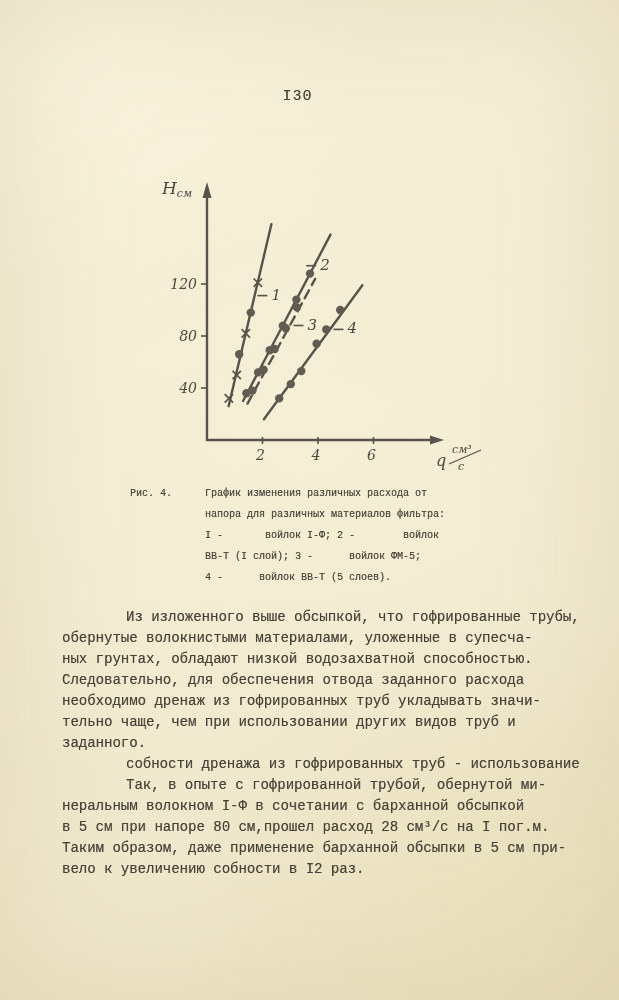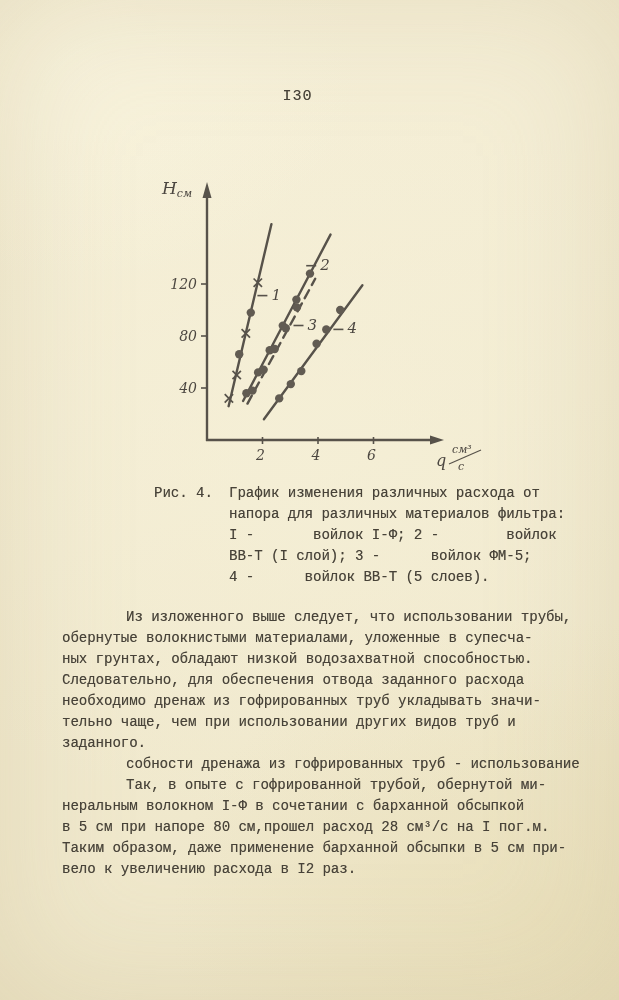--- a/index.html
+++ b/index.html
@@ -14,23 +14,22 @@
       linear-gradient(163deg,#f6f0d9 0%,#f2ebd1 48%,#ede5c7 100%);
     box-shadow:inset 0 0 130px rgba(195,180,135,.30);
   }
   .page-number{
     position:absolute;top:88px;left:0;width:100%;text-align:center;
     font-size:15px;letter-spacing:1px;transform:translateX(-12px);
     text-shadow:.3px .3px 0 rgba(74,69,60,.5);
   }
   .caption{
     position:absolute;left:130px;top:483px;display:flex;
-    font-size:14px;line-height:21px;white-space:pre;
+    font-size:10px;line-height:21px;white-space:pre;
     text-shadow:.3px .3px 0 rgba(74,69,60,.5);
-    margin-left:24px;
   }
   .caption-label{width:75px;flex:0 0 75px;}
   .cap-line{white-space:pre;}
   .body-text{
     position:absolute;left:62px;top:607px;width:520px;
     font-size:14px;line-height:21px;
     text-shadow:.3px .3px 0 rgba(74,69,60,.5);
   }
   .line{white-space:pre;}
   .para .line:first-child{padding-left:64px;}
@@ -120,33 +119,33 @@
       </g>
     </svg>
 
   <div class="caption">
     <div class="caption-label">Рис. 4.</div>
     <div class="caption-lines" id="caption-lines"><div class="cap-line">График изменения различных расхода от</div><div class="cap-line">напора для различных материалов фильтра:</div><div class="cap-line">I -       войлок I-Ф; 2 -        войлок</div><div class="cap-line">ВВ-Т (I слой); 3 -      войлок ФМ-5;</div><div class="cap-line">4 -      войлок ВВ-Т (5 слоев).</div></div>
   </div>
 
   <div class="body-text" id="body-text">
       <div class="para">
-        <div class="line">Из изложенного выше следует, что использовании трубы,</div>
+        <div class="line">Из изложенного выше обсыпкой, что гофрированные трубы,</div>
         <div class="line">обернутые волокнистыми материалами, уложенные в супесча-</div>
         <div class="line">ных грунтах, обладают низкой водозахватной способностью.</div>
         <div class="line">Следовательно, для обеспечения отвода заданного расхода</div>
         <div class="line">необходимо дренаж из гофрированных труб укладывать значи-</div>
         <div class="line">тельно чаще, чем при использовании других видов труб и</div>
         <div class="line">заданного.</div>
       </div>
       <div class="para">
         <div class="line">собности дренажа из гофрированных труб - использование</div>
       </div>
       <div class="para">
         <div class="line">Так, в опыте с гофрированной трубой, обернутой ми-</div>
         <div class="line">неральным волокном I-Ф в сочетании с барханной обсыпкой</div>
         <div class="line">в 5 см при напоре 80 см,прошел расход 28 см³/с на I пог.м.</div>
         <div class="line">Таким образом, даже применение барханной обсыпки в 5 см при-</div>
-        <div class="line">вело к увеличению расхода в I2 раз.</div>
+        <div class="line">вело к увеличению собности в I2 раз.</div>
       </div>
     </div>
 
 </div>
 
 </body></html>

